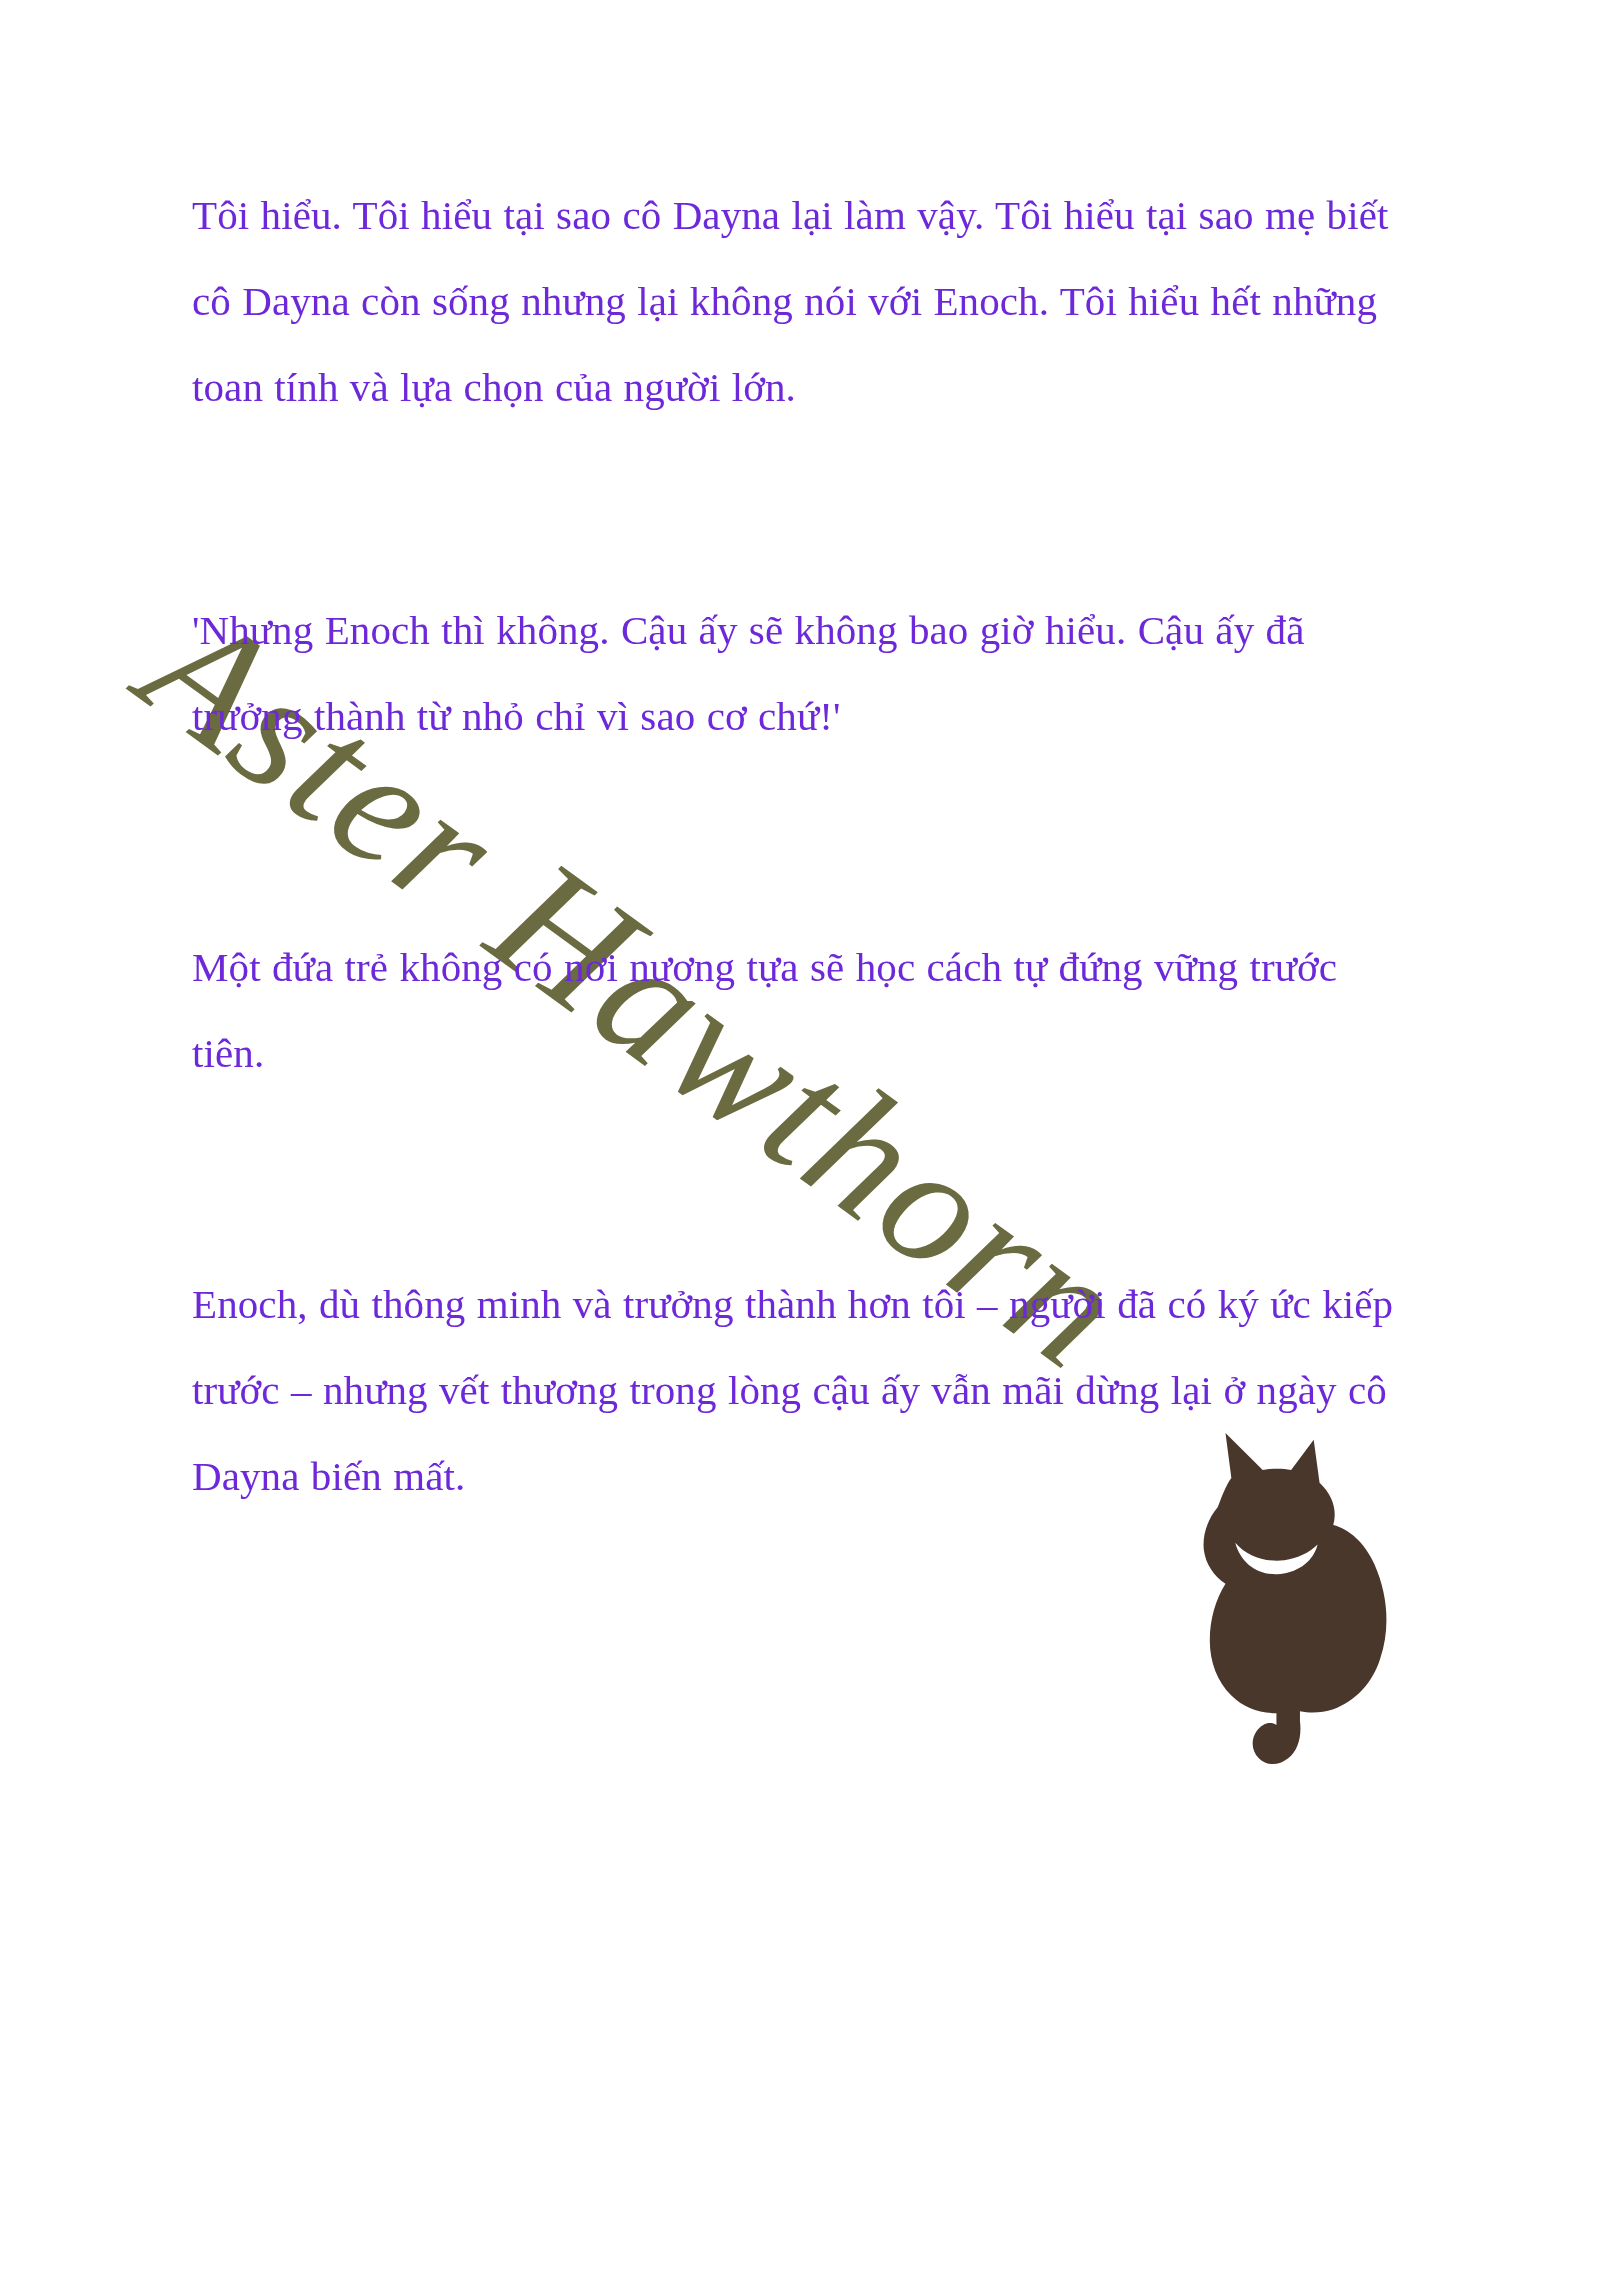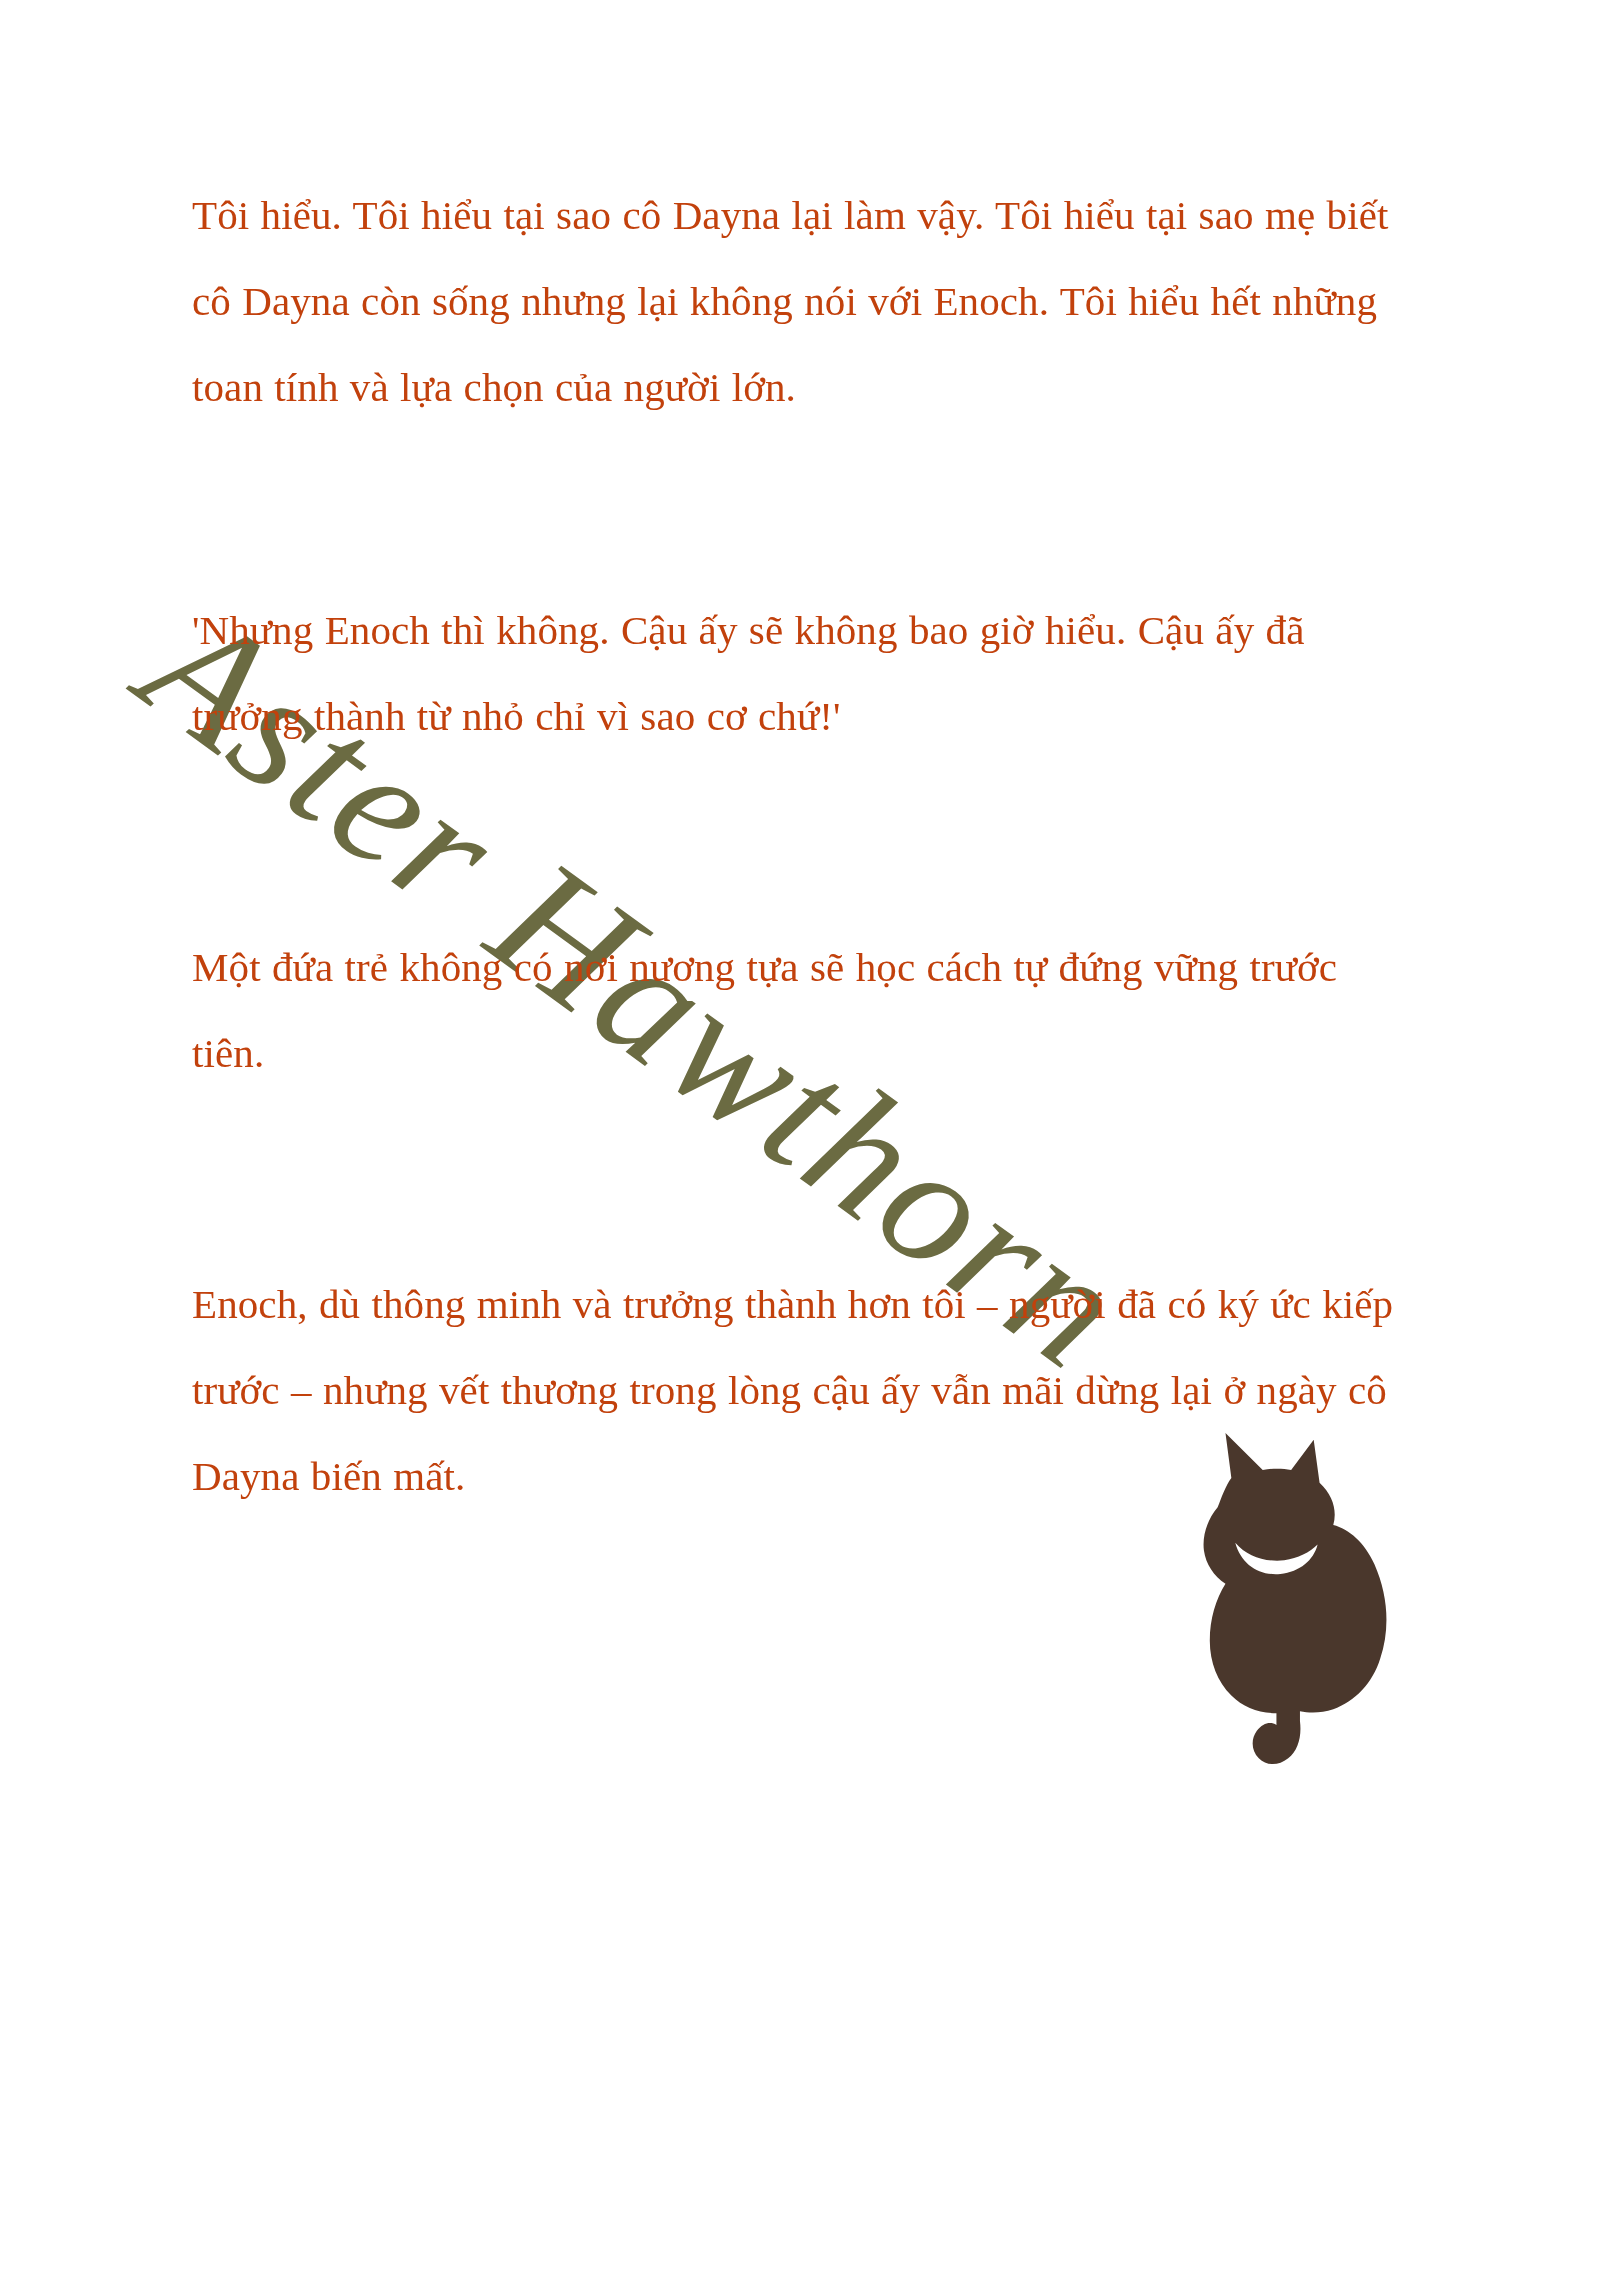--- a/index.html
+++ b/index.html
@@ -22,21 +22,21 @@
   #content {
     position: absolute;
     left: 192px;
     top: 172px;
     width: 1206px;
     z-index: 3;
   }
   .para {
     font-size: 41px;
     line-height: 86px;
-    color: #c2410c;
+    color: #6d28d9;
     margin: 0 0 86px 0;
     text-align: left;
     letter-spacing: 0.1px;
     word-spacing: 1px;
   }
 
   
   #p1 { margin-bottom: 157px; }
   #p2 { margin-bottom: 165px; }
   #p3 { margin-bottom: 165px; }

